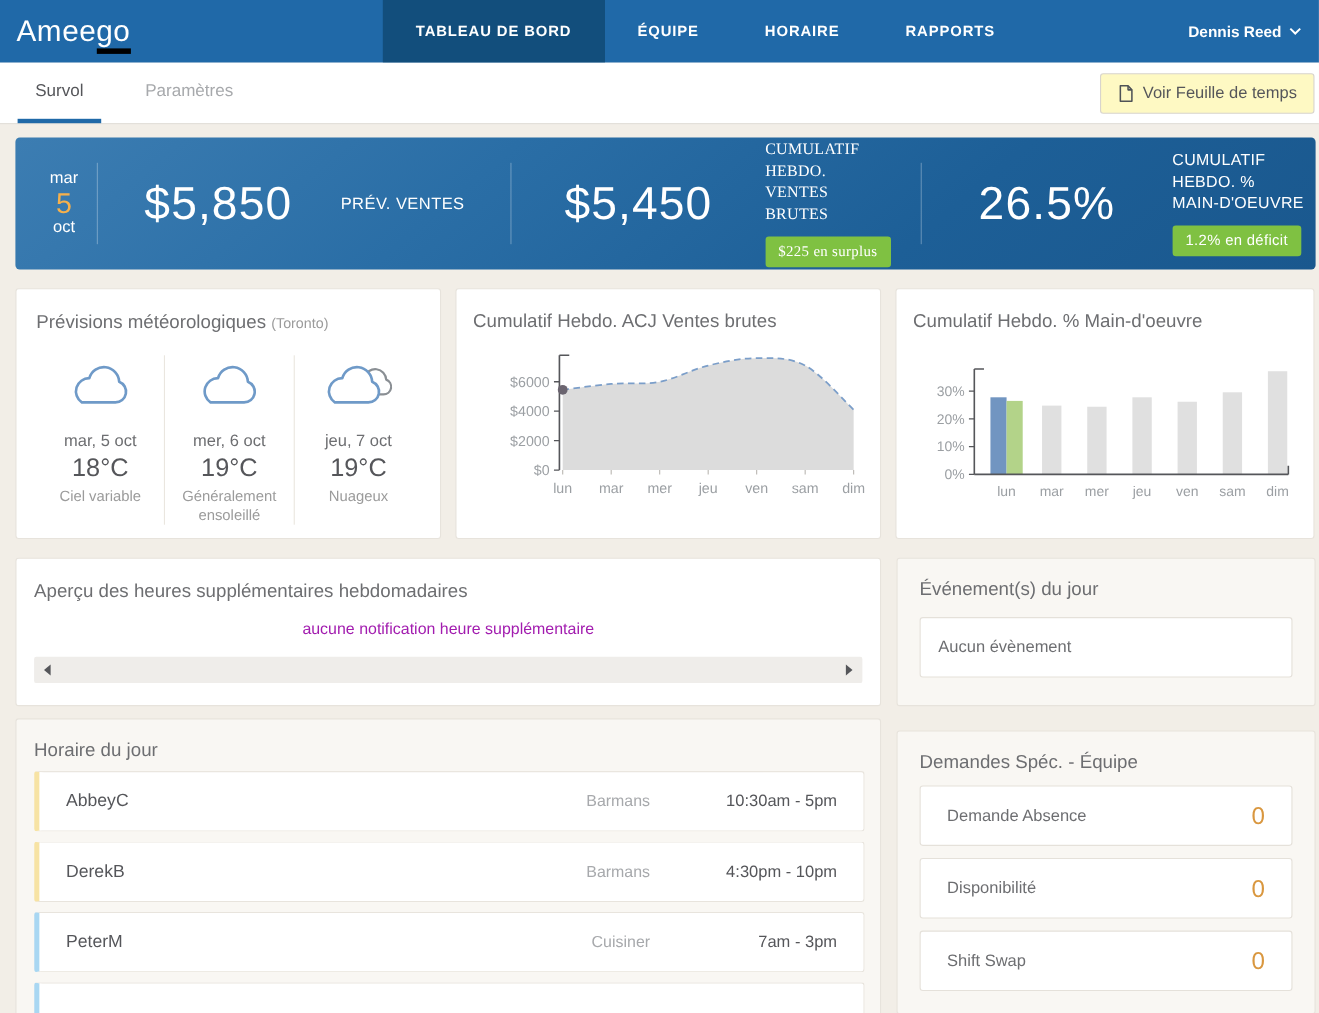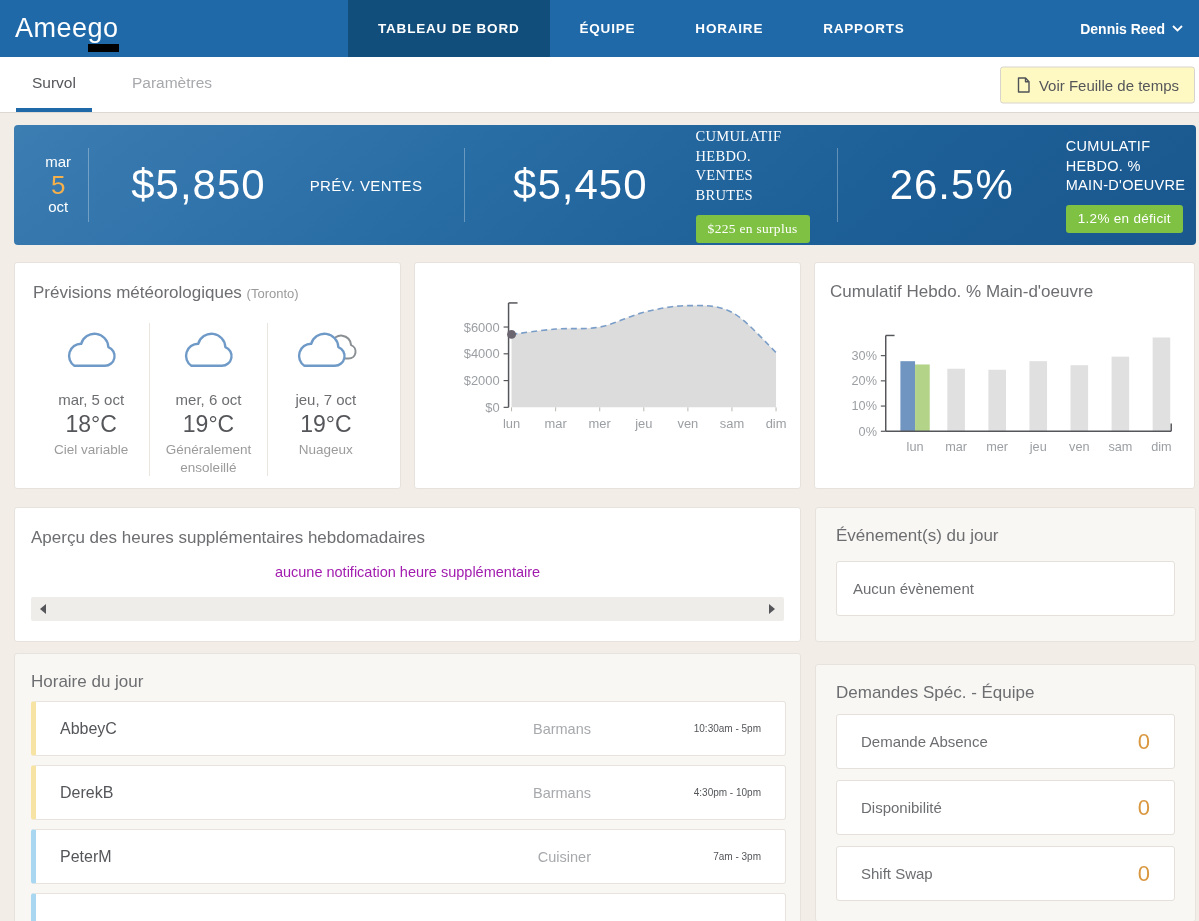--- a/index.html
+++ b/index.html
@@ -9,21 +9,21 @@
     background:#f2eee7;
     color:#55565a;
     position:relative;
   }
 
   
   .topnav {
     height:57px; background:#2069a8; display:flex; align-items:stretch; position:relative;
   }
   .logo { align-self:center; margin-left:15px; font-size:27px; color:#fff; letter-spacing:.5px; cursor:pointer; }
-  .logo .ul { border-bottom:8px solid #000000; padding-bottom:1px; }
+  .logo .ul { border-bottom:5px solid #000000; padding-bottom:1px; }
   .nav-menu { position:absolute; left:348px; top:0; bottom:0; display:flex; align-items:stretch; }
   .nav-item {
     display:flex; align-items:center; padding:16px 30px; color:#fff;
     font-size:13.5px; font-weight:bold; letter-spacing:.8px; cursor:pointer; white-space:nowrap;
   }
   .nav-item.active { background:#124e7c; }
   .user-menu {
     position:absolute; right:16px; top:0; bottom:0; display:flex; align-items:center;
     color:#fff; font-size:14px; font-weight:bold; gap:7px; cursor:pointer;
   }
@@ -112,21 +112,21 @@
   
   .schedule { padding:18px 14px 14px 16px; height:300px; }
   .srow {
     background:#fff; border:1px solid #e8e4dd; border-left:5px solid #f7e3a4;
     border-radius:3px; height:55px; display:flex; align-items:center;
     margin-top:9px; padding:0 24px; cursor:pointer;
   }
   .srow:first-of-type { margin-top:17px; }
   .sname { flex:1; font-size:16px; color:#55565a; }
   .srole { font-size:14.5px; color:#a7a9ac; margin-right:48px; }
-  .stime { width:122px; text-align:right; font-size:10px; color:#55565a; white-space:nowrap; }
+  .stime { width:122px; text-align:right; font-size:15px; color:#55565a; white-space:nowrap; }
 
   
   .requests { margin-top:11px; padding:18px 20px 20px; }
   .rrow {
     background:#fff; border:1px solid #e5e1da; border-radius:3px; height:55px;
     display:flex; align-items:center; justify-content:space-between;
     padding:0 24px; margin-top:11px; cursor:pointer;
   }
   .rrow:first-of-type { margin-top:17px; }
   .rlabel { font-size:15px; color:#6d6e71; }
@@ -218,20 +218,21 @@
           <path d="M21 42 h33 a10.5 10.5 0 0 0 3.8 -20.3 a15 15 0 0 0 -29.4 -3.5 A13 13 0 0 0 21 42 Z" fill="#fff" stroke="#6f9ac8" stroke-width="2.6" stroke-linejoin="round"></path>
         </svg>
         <div class="wdate">jeu, 7 oct</div>
         <div class="wtemp">19°C</div>
         <div class="wdesc">Nuageux</div>
       </div>
     </div>
   </div>
 
   <div class="card chart-card">
+    <div class="card-title">Cumulatif Hebdo. ACJ Ventes brutes</div>
     <svg id="area-svg" viewBox="0 0 359 152">
         <path d="M82,42.63461538461539C89.38888888888889,41.73717948717949,111.55555555555556,38.48397435897436,126.33333333333334,37.25C141.11111111111111,36.01602564102564,155.8888888888889,38.03525641025641,170.66666666666669,35.230769230769226C185.44444444444446,32.426282051282044,200.22222222222223,24.012820512820507,215,20.42307692307692C229.77777777777777,16.833333333333332,244.5555555555556,13.692307692307693,259.33333333333337,13.692307692307693C274.11111111111114,13.692307692307693,288.88888888888886,12.570512820512818,303.66666666666663,20.42307692307692C318.4444444444444,28.275641025641022,340.6111111111111,54.07692307692307,348,60.80769230769231L348,116L82,116Z" fill="#dcdcdc" stroke="none"></path>
         <path d="M82,42.63461538461539C89.38888888888889,41.73717948717949,111.55555555555556,38.48397435897436,126.33333333333334,37.25C141.11111111111111,36.01602564102564,155.8888888888889,38.03525641025641,170.66666666666669,35.230769230769226C185.44444444444446,32.426282051282044,200.22222222222223,24.012820512820507,215,20.42307692307692C229.77777777777777,16.833333333333332,244.5555555555556,13.692307692307693,259.33333333333337,13.692307692307693C274.11111111111114,13.692307692307693,288.88888888888886,12.570512820512818,303.66666666666663,20.42307692307692C318.4444444444444,28.275641025641022,340.6111111111111,54.07692307692307,348,60.80769230769231" fill="none" stroke="#7b9ec9" stroke-width="1.6" stroke-dasharray="6 4"></path>
         <line x1="79" y1="11" x2="79" y2="116" stroke="#55565a" stroke-width="1.5"></line>
         <line x1="79" y1="11" x2="88" y2="11" stroke="#55565a" stroke-width="1.5"></line>
         <line x1="74" y1="116" x2="79" y2="116" stroke="#55565a" stroke-width="1.2"></line>
         <text x="70" y="120.5" text-anchor="end" font-size="13" fill="#9b9fa3" font-family="Liberation Sans, sans-serif">$0</text>
         <line x1="74" y1="89.07692307692308" x2="79" y2="89.07692307692308" stroke="#55565a" stroke-width="1.2"></line>
         <text x="70" y="93.57692307692308" text-anchor="end" font-size="13" fill="#9b9fa3" font-family="Liberation Sans, sans-serif">$2000</text>
         <line x1="74" y1="62.15384615384616" x2="79" y2="62.15384615384616" stroke="#55565a" stroke-width="1.2"></line>

